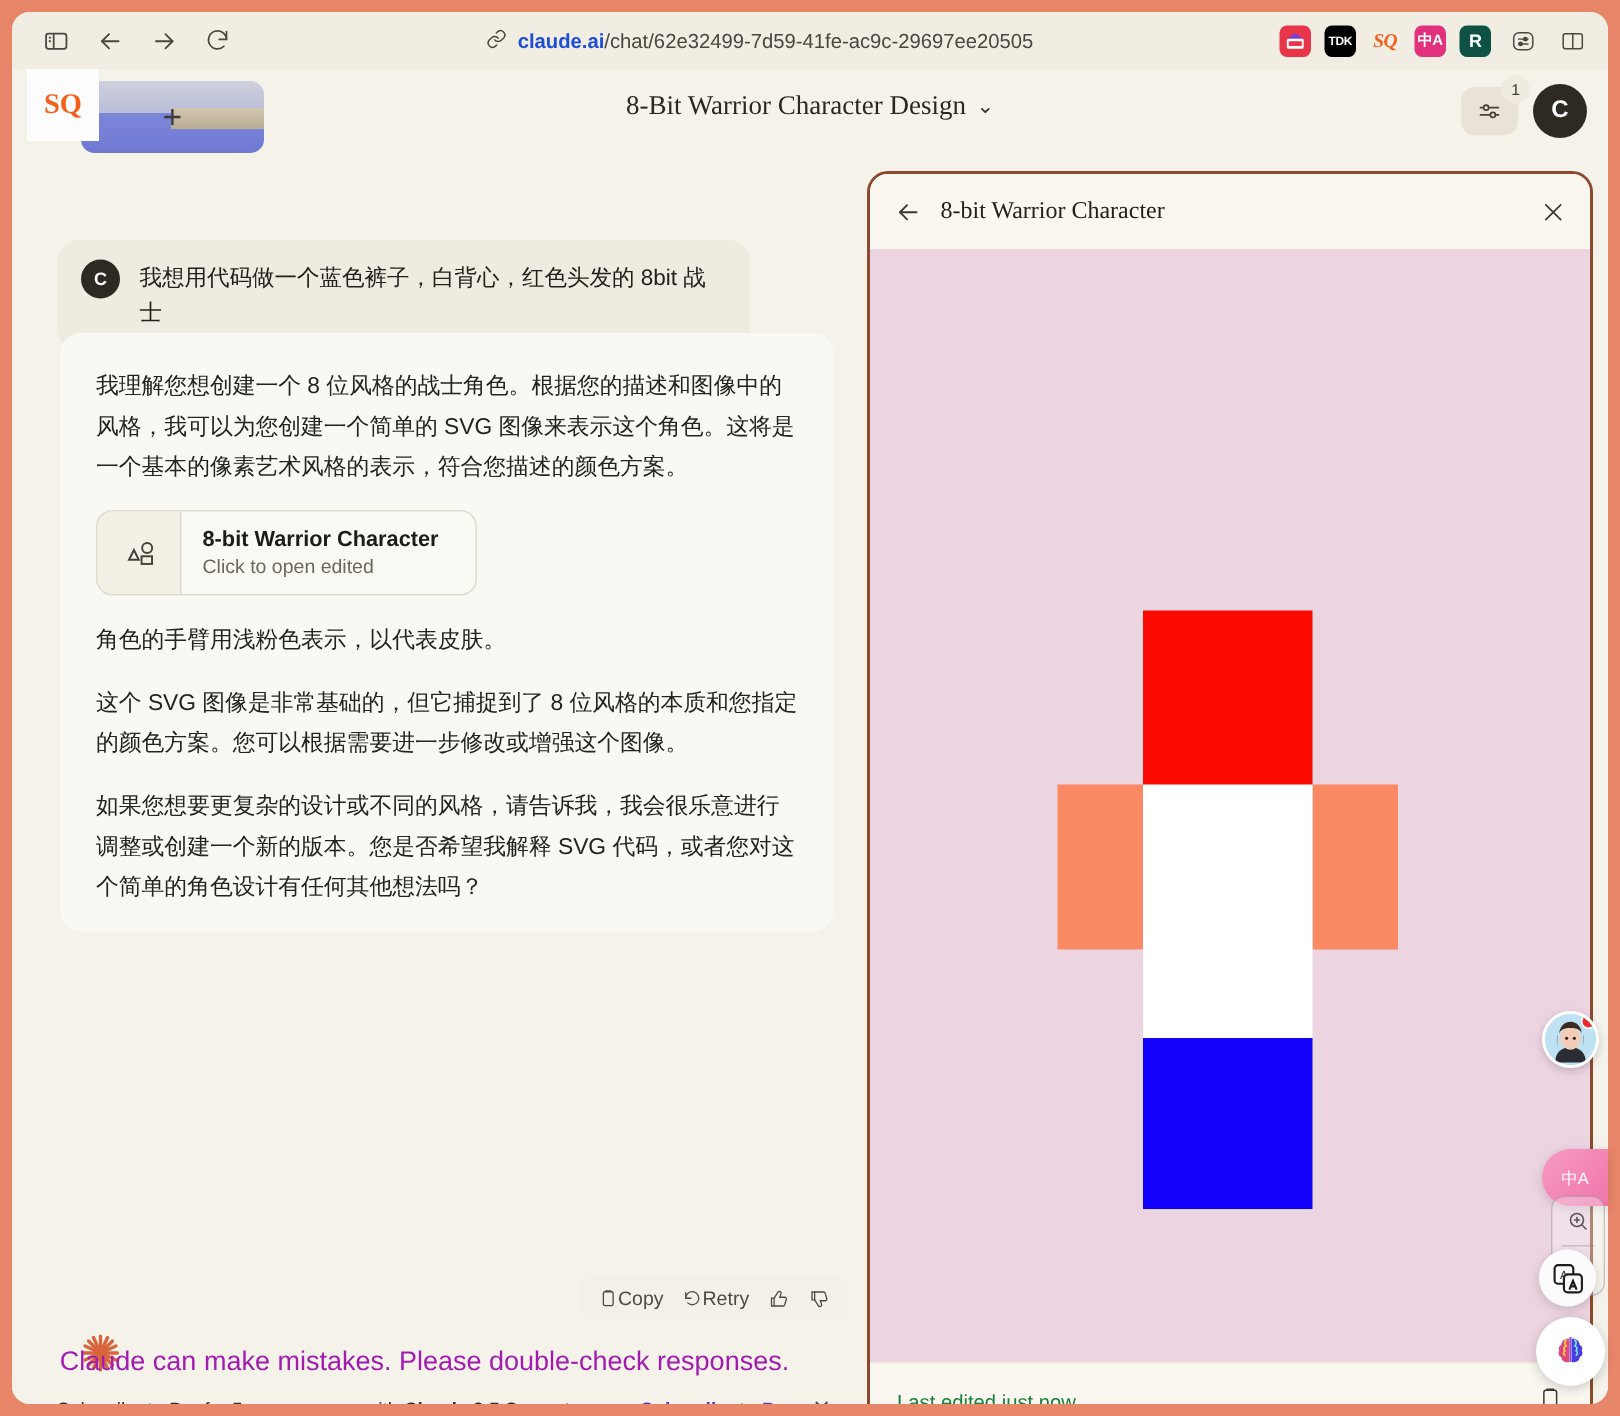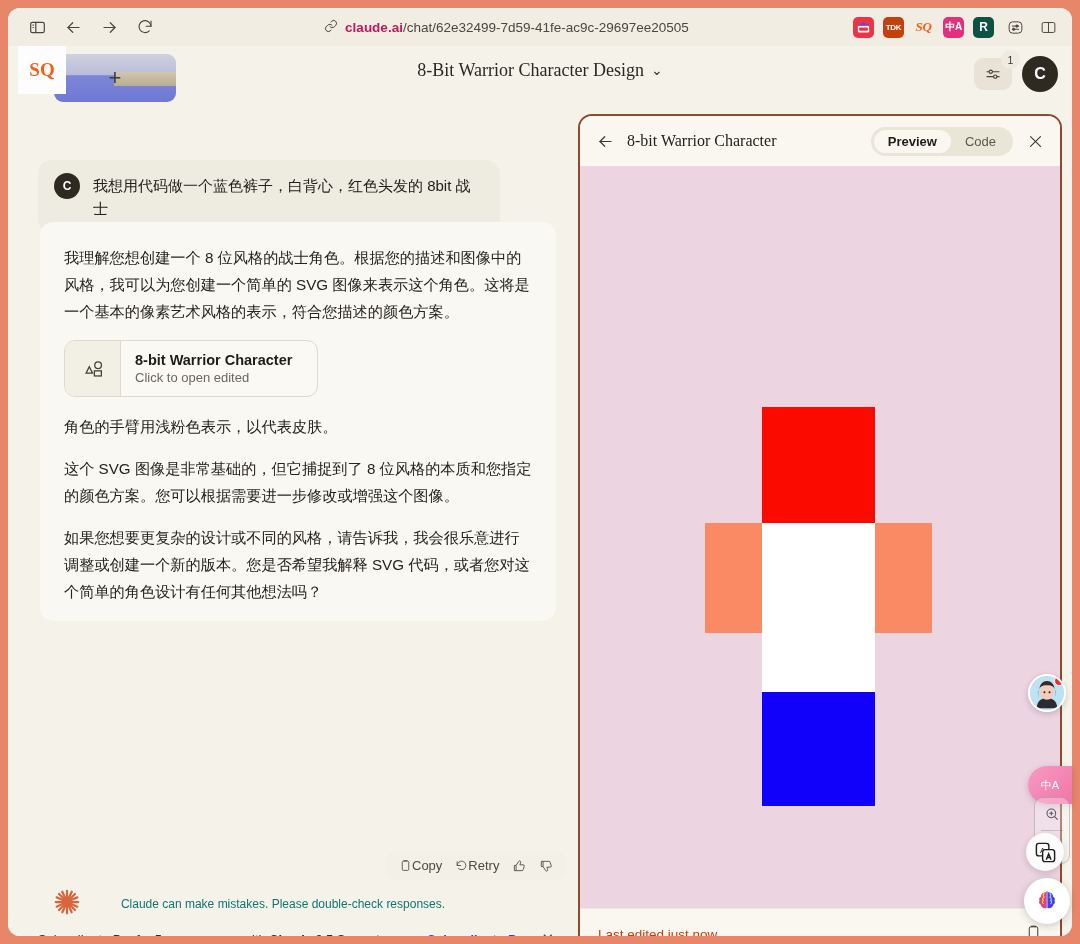--- a/index.html
+++ b/index.html
@@ -37,21 +37,21 @@
   }
   #nav-group { display: flex; align-items: center; gap: 6px; margin-left: 14px; }
 
   #url-bar {
     flex: 1 1 auto;
     display: flex; align-items: center; justify-content: center;
     gap: 7px;
     font-size: 13.5px;
     color: #4a4640;
   }
-  #url-text strong { font-weight: 700; color: #be185d; }
+  #url-text strong { font-weight: 700; color: #1d4ed8; }
 
   #extension-icons { display: flex; align-items: center; gap: 9px; margin-right: 12px; }
   .ext-icon {
     width: 21px; height: 21px;
     border-radius: 5px;
     display: flex; align-items: center; justify-content: center;
     font-size: 8px; font-weight: 700; color: #fff;
     letter-spacing: -0.3px;
     overflow: hidden;
   }
@@ -200,21 +200,21 @@
   }
   .action-item { display: flex; align-items: center; gap: 0; padding: 2px 4px; border-radius: 6px; }
 
   #claude-star {
     position: absolute; left: 44px; top: 783px;
     width: 30px; height: 30px; color: #d8653c;
   }
   #disclaimer {
     position: absolute; left: 0; right: 16px; top: 793px;
     text-align: center;
-    font-size: 12px; color: #0f766e;
+    font-size: 18px; color: #a21caf;
   }
 
   #subscribe-banner {
     position: absolute; left: 30px; right: 18px; top: 826px;
     display: flex; align-items: center; gap: 10px;
     font-size: 12.8px; color: #322f29;
   }
   #sub-text { flex: 1 1 auto; }
   #sub-text b { font-weight: 700; }
   #sub-cta { color: #4f39bf; font-weight: 700; font-size: 12.8px; }
@@ -252,21 +252,21 @@
   }
   .px-block { position: absolute; }
 
   #artifact-footer {
     position: absolute; left: 0; right: 0; bottom: 0; height: 52px;
     background: #faf7f0;
     display: flex; align-items: center;
     padding: 0 18px;
     border-top: 1px solid #efebe0;
   }
-  #footer-status { flex: 1 1 auto; font-size: 13.5px; color: #c2410c; }
+  #footer-status { flex: 1 1 auto; font-size: 13.5px; color: #15803d; }
   #footer-copy { color: #3b3832; }
 
   
   .float { position: absolute; z-index: 20; }
   #float-avatar {
     right: 14px; top: 674px;
     width: 38px; height: 38px; border-radius: 50%;
     background: #c3e3f2;
     border: 2px solid #fff;
     overflow: hidden;
@@ -362,21 +362,21 @@
     </div>
 
     <div id="extension-icons">
       <div class="ext-icon" style="background:#e8354a;">
         <svg width="15" height="15" viewBox="0 0 24 24">
             <rect x="3" y="9" width="18" height="11" rx="2" fill="#fff"></rect>
             <rect x="5" y="12" width="14" height="5" rx="1" fill="#e8354a"></rect>
             <path d="M4 9 L12 3 L20 9" fill="#7b3fd1"></path>
           </svg>
       </div>
-      <div class="ext-icon" style="background:#c2410c;">
+      <div class="ext-icon" style="background:#000000;">
         <span>TDK</span>
       </div>
       <div class="ext-icon" style="background:transparent;color:#f4601a;font-family:'Liberation Serif',serif;font-size:13px;font-weight:700;font-style:italic;">
         <span>SQ</span>
       </div>
       <div class="ext-icon" style="background:#e2317c;font-size:10px;">
         <span>中A</span>
       </div>
       <div class="ext-icon" style="background:#0e5245;font-size:12px;">
         <span>R</span>
@@ -518,24 +518,20 @@
 
     <div id="artifact-panel">
       <div id="artifact-header">
         <div id="artifact-back">
           <svg width="19" height="19" viewBox="0 0 24 24" fill="none" stroke="currentColor" stroke-width="1.5" stroke-linecap="round" stroke-linejoin="round">
               <line x1="19" y1="12" x2="5" y2="12"></line>
               <polyline points="11 6 5 12 11 18"></polyline>
             </svg>
         </div>
         <div id="artifact-header-title">8-bit Warrior Character</div>
-        <div id="view-toggle">
-          <div class="toggle-seg active">Preview</div>
-          <div class="toggle-seg">Code</div>
-        </div>
         <div id="artifact-close">
           <svg width="17" height="17" viewBox="0 0 24 24" fill="none" stroke="currentColor" stroke-width="1.6" stroke-linecap="round">
               <line x1="5" y1="5" x2="19" y2="19"></line>
               <line x1="19" y1="5" x2="5" y2="19"></line>
             </svg>
         </div>
       </div>
 
       <div id="preview-canvas">
         <div class="px-block" style="left:182px; top:241px; width:113px; height:117px; background:#fb0a00;"></div>

